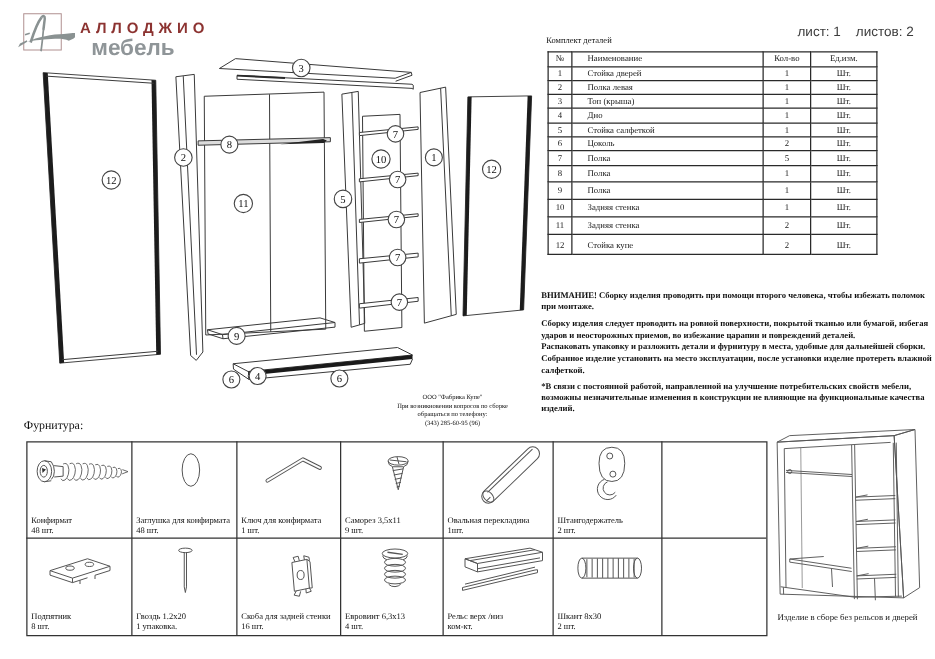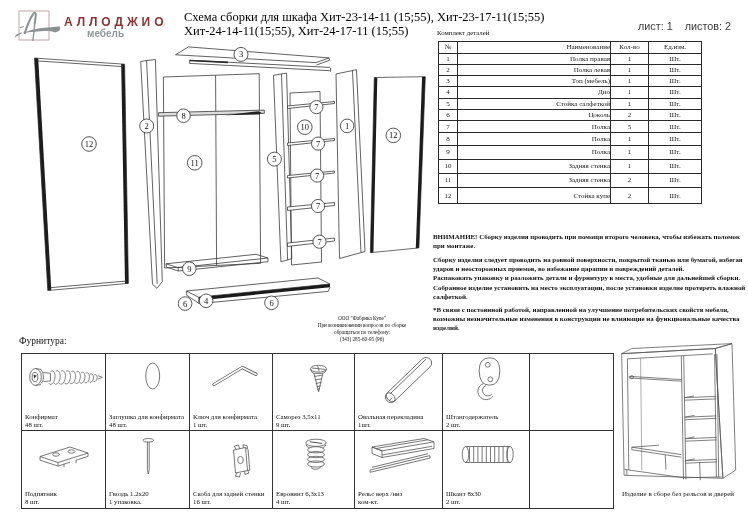--- a/index.html
+++ b/index.html
@@ -1,43 +1,41 @@
 <!DOCTYPE html>
 <html><head>
 <meta charset="utf-8">
 <style>
 html,body{margin:0;padding:0;background:#fff;}
 #page{position:relative;width:748px;height:527px;background:#fff;overflow:hidden;
   font-family:"Liberation Serif",serif;color:#1a1a1a;}
 .abs{position:absolute;}
 #parts-table{border-collapse:collapse;table-layout:fixed;}
 #parts-table td,#parts-table th{border:1px solid #2a2a2a;font-weight:normal;
-  font-size:7px;padding:0;vertical-align:middle;overflow:hidden;white-space:nowrap;text-align:right;}
+  font-size:7px;padding:0;vertical-align:middle;overflow:hidden;white-space:nowrap;}
 .hw-label{position:absolute;font-size:6.8px;line-height:7.8px;color:#111;white-space:nowrap;}
 </style>
 </head>
 <body>
 <div id="page">
 
 <svg class="abs" style="left:10px;top:6px;" width="50" height="40" viewBox="0 0 50 40">
   <rect x="9" y="5" width="30" height="29" fill="none" stroke="#b09090" stroke-width="0.8"></rect>
   <path d="M11.5,27.5 C20,23.6 32,21.3 41,21.2 L52.8,20 C51.5,23 48.5,25.8 45,26.5 C42.5,25.2 38,24.8 34,25 C26,25.4 17,26.3 11.5,27.5 Z" fill="#8a9292"></path>
   <path d="M11.8,27.3 L4.5,31.8 L6,28.8 L11.5,26.2 Z" fill="#8a9292"></path>
   <path d="M14.5,28 C17,20 20,12 23.3,7.8" stroke="#8a9292" stroke-width="2.1" fill="none"></path>
   <path d="M23.3,7.8 C24.5,6.2 26,6.5 25.8,9 C25.6,11 25.2,14 24.7,18" stroke="#8a9292" stroke-width="2" fill="none"></path>
   <path d="M24.7,18 C24.2,23.5 23.6,29.5 22.8,35" stroke="#8a9292" stroke-width="1.4" fill="none"></path>
   <path d="M10,21.8 L13.8,20.6" stroke="#8a9292" stroke-width="1.1" fill="none"></path>
 </svg>
 
 <div class="abs" style="left:64px;top:14.5px;font-family:'Liberation Sans',sans-serif;font-size:12px;font-weight:bold;letter-spacing:3.9px;color:#8c3331;white-space:nowrap;">АЛЛОДЖИО</div>
 
-<div class="abs" style="left:87px;top:28.3px;font-family:'Liberation Sans',sans-serif;font-size:10px;font-weight:bold;color:#8f9598;">мебель</div>
-
-<div class="abs" style="left:184px;top:10px;width:380px;font-size:12.5px;line-height:14.2px;color:#000;white-space:nowrap;">
-Схема сборки для шкафа Хит-23-14-11 (15;55), Хит-23-17-11(15;55)<br>Хит-24-14-11(15;55), Хит-24-17-11 (15;55)</div>
+<div class="abs" style="left:73px;top:28.3px;font-family:'Liberation Sans',sans-serif;font-size:18px;font-weight:bold;color:#8f9598;">мебель</div>
+
 
 <div class="abs" style="left:638px;top:20px;width:110px;font-family:'Liberation Sans',sans-serif;font-size:10.8px;color:#3c3c3c;">лист: 1&nbsp;&nbsp;&nbsp;&nbsp;листов: 2</div>
 
 <div class="abs" style="left:437px;top:29px;font-size:6.8px;color:#111;">Комплект деталей</div>
 
 <table id="parts-table" class="abs" style="left:438px;top:41px;width:263px;">
   <colgroup>
         <col style="width:19px">
         <col style="width:153px">
         <col style="width:38px">
@@ -45,33 +43,33 @@
       </colgroup>
   <tbody>
         <tr style="height:11.50px">
           <td style="text-align:center">№</td>
           <td style="padding-left:12px">Наименование</td>
           <td style="text-align:center">Кол-во</td>
           <td style="text-align:center">Ед.изм.</td>
         </tr>
   <tr style="height:11.50px">
           <td style="text-align:center">1</td>
-          <td style="padding-left:12px">Полка правая</td>
+          <td style="padding-left:12px">Стойка дверей</td>
           <td style="text-align:center">1</td>
           <td style="text-align:center">Шт.</td>
         </tr>
   <tr style="height:11.00px">
           <td style="text-align:center">2</td>
           <td style="padding-left:12px">Полка левая</td>
           <td style="text-align:center">1</td>
           <td style="text-align:center">Шт.</td>
         </tr>
   <tr style="height:11.00px">
           <td style="text-align:center">3</td>
-          <td style="padding-left:12px">Топ (мебель)</td>
+          <td style="padding-left:12px">Топ (крыша)</td>
           <td style="text-align:center">1</td>
           <td style="text-align:center">Шт.</td>
         </tr>
   <tr style="height:11.50px">
           <td style="text-align:center">4</td>
           <td style="padding-left:12px">Дно</td>
           <td style="text-align:center">1</td>
           <td style="text-align:center">Шт.</td>
         </tr>
   <tr style="height:11.00px">

